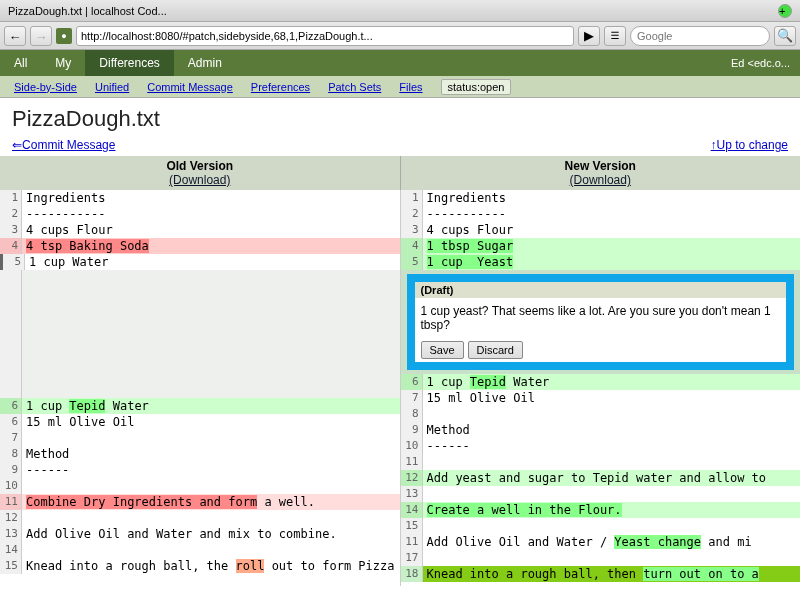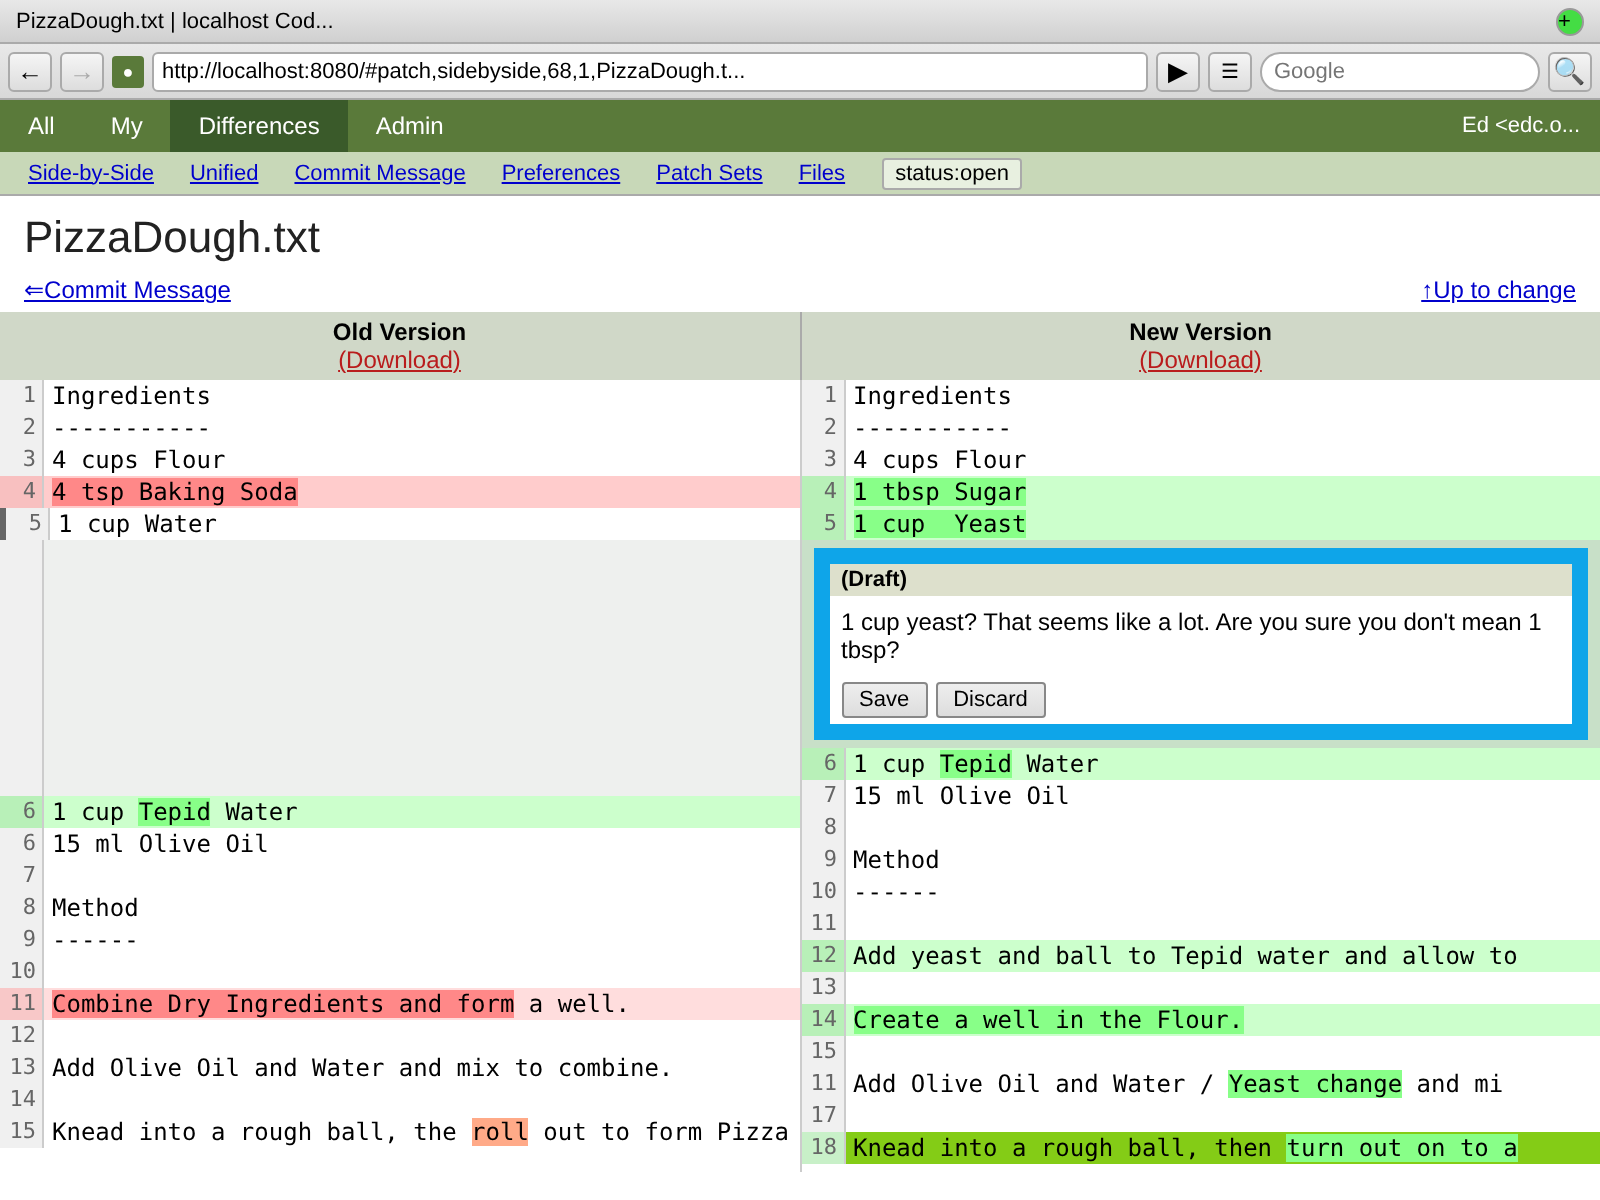--- a/index.html
+++ b/index.html
@@ -139,21 +139,21 @@
     }
     .diff-header-cell {
       flex: 1;
       text-align: center;
       padding: 3px 6px;
       font-size: 12px;
       font-weight: bold;
       border-right: 1px solid #aaa;
     }
     .diff-header-cell:last-child { border-right: none; }
-    .diff-header-cell a { color: #b91c1c; text-decoration: underline; font-weight: normal; }
+    .diff-header-cell a { color: #0f172a; text-decoration: underline; font-weight: normal; }
 
     .diff-body {
       display: flex;
       overflow-y: auto;
       overflow-x: hidden;
       flex: 1;
     }
     .diff-side {
       flex: 1;
       overflow: hidden;
@@ -442,21 +442,21 @@
       <div class="diff-line">
           <span class="line-num">10</span>
           <span class="line-content">------</span>
         </div>
       <div class="diff-line">
           <span class="line-num">11</span>
           <span class="line-content"></span>
         </div>
       <div class="diff-line added">
           <span class="line-num">12</span>
-          <span class="line-content">Add yeast and ball to Tepid water and allow to</span>
+          <span class="line-content">Add yeast and sugar to Tepid water and allow to</span>
         </div>
       <div class="diff-line">
           <span class="line-num">13</span>
           <span class="line-content"></span>
         </div>
       <div class="diff-line added">
           <span class="line-num">14</span>
           <span class="line-content"><mark class="new">Create a well in the Flour.</mark></span>
         </div>
       <div class="diff-line">

